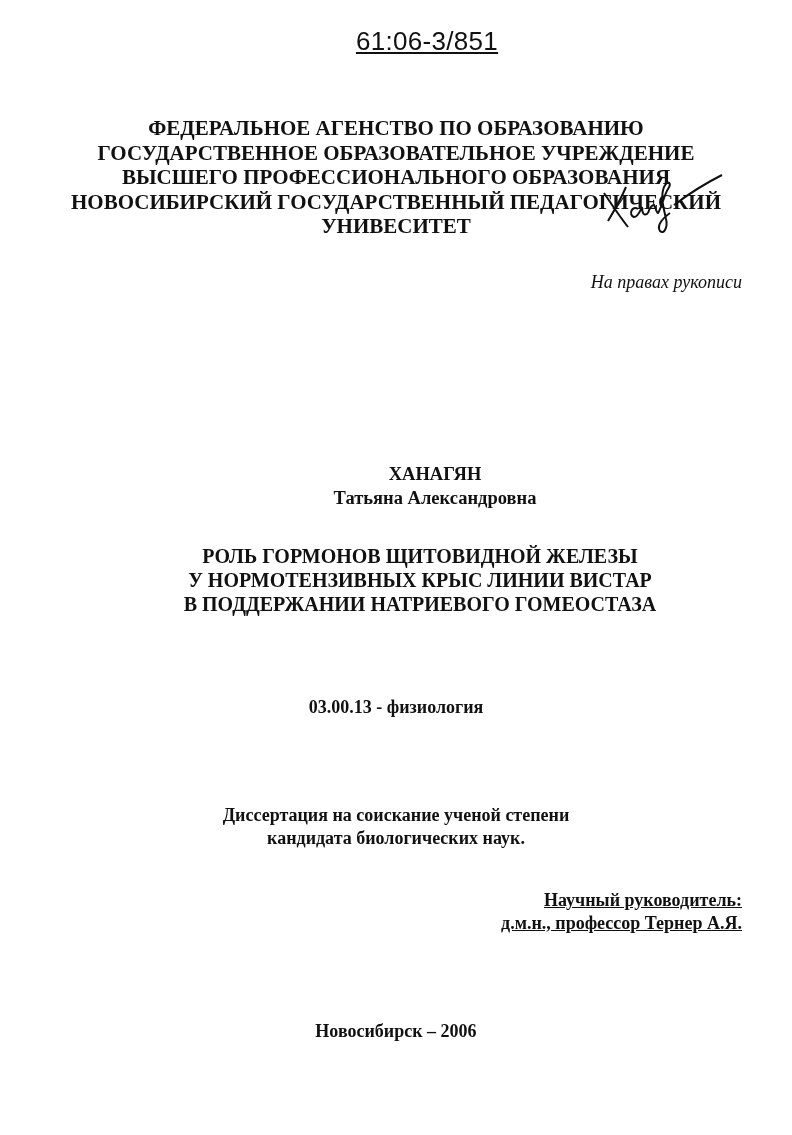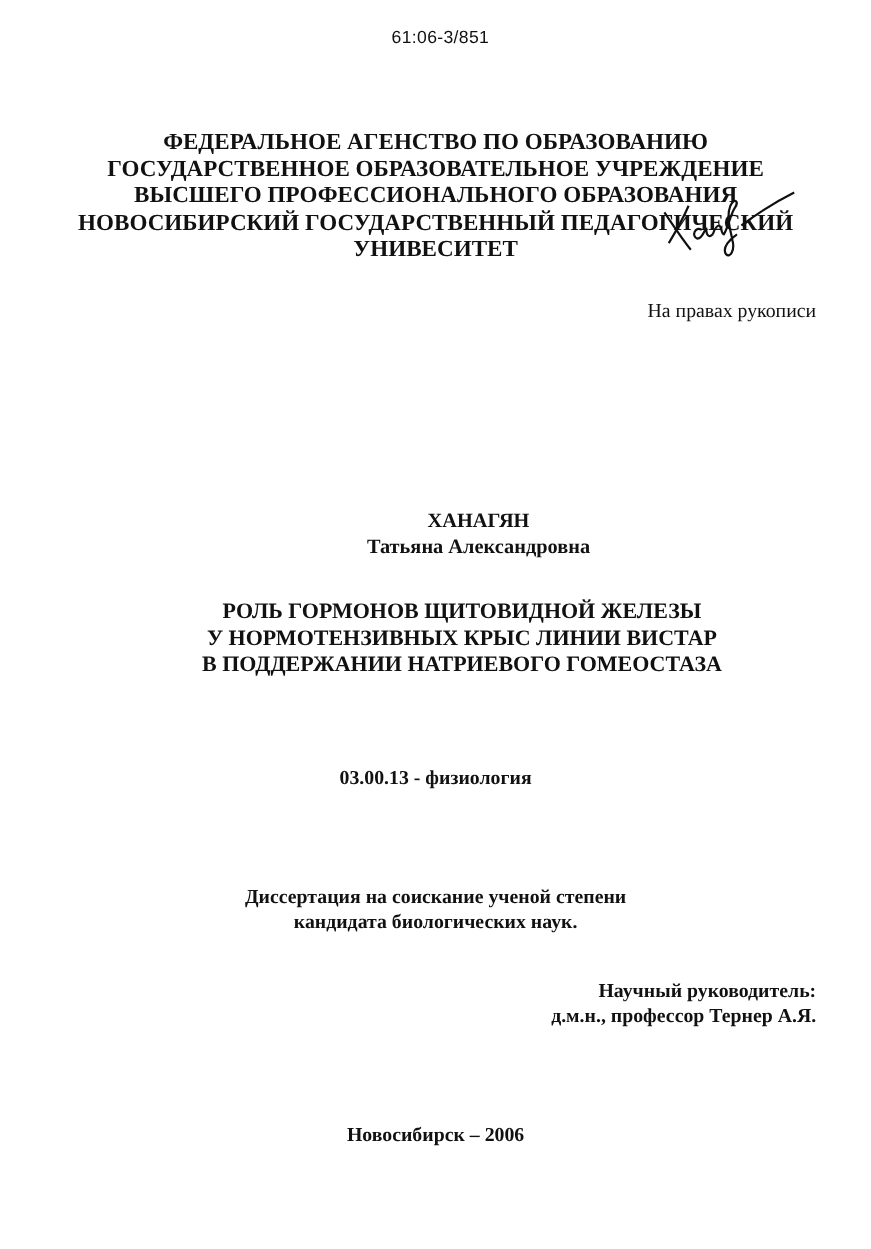--- a/index.html
+++ b/index.html
@@ -1,30 +1,30 @@
 <!DOCTYPE html>
 <html><head>
 <meta charset="utf-8">
 <style>
   html, body { margin:0; padding:0; background:#ffffff; }
   body { width:792px; height:1135px; position:relative; overflow:hidden; color:#111; }
   .abs { position:absolute; left:0; width:792px; text-align:center; }
   .serif { font-family: "Liberation Serif", "DejaVu Serif", serif; }
   .sans { font-family: "Liberation Sans", "DejaVu Sans", sans-serif; }
-  .code { top:26px; left:356px; width:auto; font-size:16px; letter-spacing:0.3px; }
+  .code { top:26px; left:356px; width:auto; font-size:26px; letter-spacing:0.3px;text-decoration:underline; }
   .org { top:76px; font-weight:bold; font-size:21px; line-height:24.5px;margin-top:40px; }
   .org div { white-space:nowrap; }
   .sig { position:absolute; left:598px; top:165px; width:130px; height:75px; }
-  .rights { position:absolute; right:50px; top:272px; font-size:18px; }
+  .rights { position:absolute; right:50px; top:272px; font-style:italic; font-size:18px; }
   .author-block { top:462px; font-weight:bold; font-size:18.5px; line-height:24px;margin-left:39px; }
   .title { top:544px; font-weight:bold; font-size:20px; line-height:24px;padding-left:24px; }
   .title div { white-space:nowrap; }
   .spec { top:697px; left:0; width:792px; font-weight:bold; font-size:18px; }
   .diss { top:764px; font-weight:bold; font-size:18px; line-height:23px;margin-top:40px; }
-  .sup { position:absolute; right:50px; top:889px; text-align:right; font-weight:bold; font-size:18px; line-height:23px; }
+  .sup { position:absolute; right:50px; top:889px; text-align:right; font-weight:bold; font-size:18px; line-height:23px;text-decoration:underline; }
   .city { top:1021px; font-weight:bold; font-size:18px; }
 </style>
 </head>
 <body>
 
 <div class="abs sans code">61:06-3/851</div>
 
 <div class="abs serif org">
   <div>ФЕДЕРАЛЬНОЕ АГЕНСТВО ПО ОБРАЗОВАНИЮ</div>
   <div>ГОСУДАРСТВЕННОЕ ОБРАЗОВАТЕЛЬНОЕ УЧРЕЖДЕНИЕ</div>

